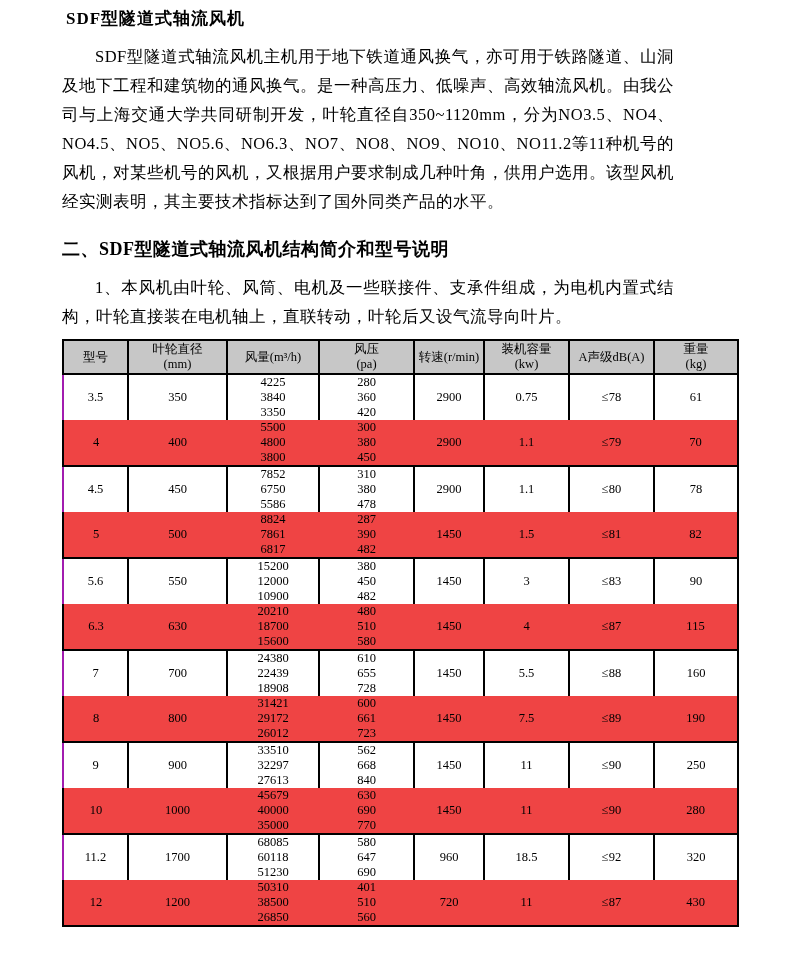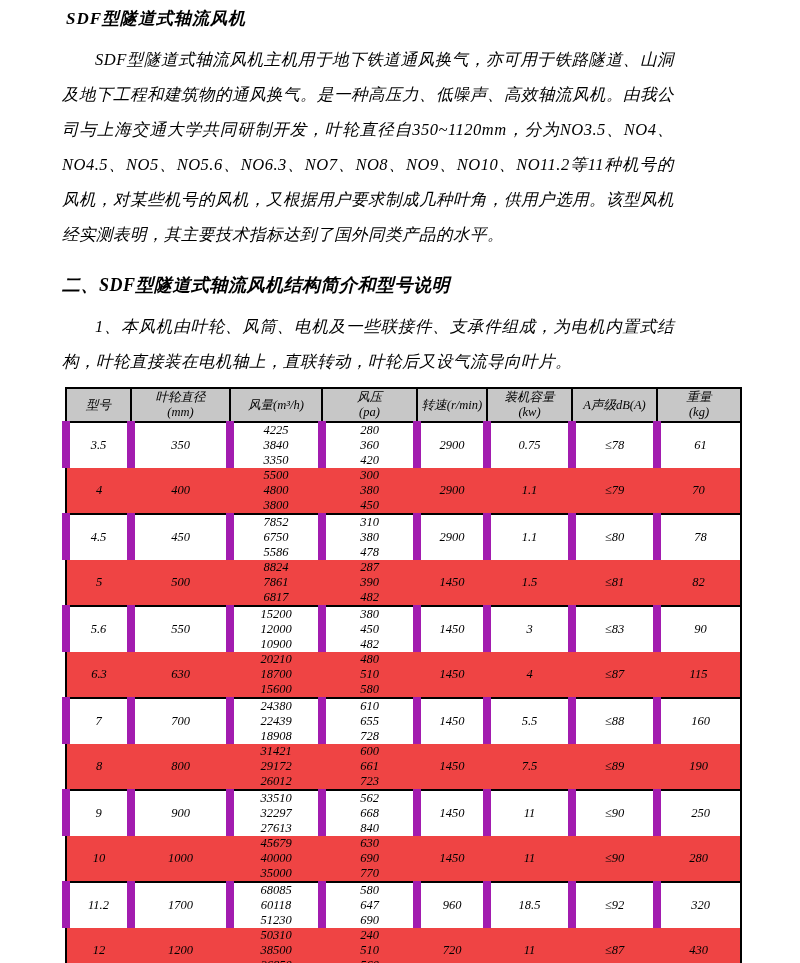--- a/index.html
+++ b/index.html
@@ -8,40 +8,39 @@
     width: 800px;
     height: 963px;
     font-family: "Liberation Serif", "DejaVu Serif", serif;
     color: #000000;
     overflow: hidden;
   }
   .page {
     width: 716px;
     height: 963px;
     padding: 7px 42px 16px 62px;
-    font-style: italic;
   }
   .doc-title {
     font-size: 17px;
     font-weight: bold;
     padding-left: 4px;
     letter-spacing: 1px;
   }
   h2.sec-heading {
     font-size: 18px;
     font-weight: bold;
     letter-spacing: 0.5px;
   }
   .h1 { margin-top: 5px; }
   .h2 { margin-top: 21px; }
   .h3 { margin-top: 12px; }
   p.body-para {
     margin-top: 12px;
     font-size: 16.5px;
-    line-height: 35px;
+    line-height: 29px;
     text-align: justify;
     text-indent: 2em;
     letter-spacing: 0.5px;
   }
   table.perf-table {
     margin-top: 8px;
     width: 675px;
     border-collapse: collapse;
     table-layout: fixed;
     border: 2px solid #000;
@@ -62,21 +61,21 @@
     font-size: 12.5px;
     line-height: 15px;
     height: 46px;
     text-align: center;
     vertical-align: middle;
     border: none;
     padding: 0;
   }
   .perf-table tr.row-white td {
     background: #ffffff;
-    border-left: 8px solid #a21caf;
+    border-left: 2px solid #a21caf;
     border-right: 2px solid #000;
     border-top: 2px solid #000;
     border-bottom: none;
   }
   .perf-table tr.row-shaded td {
     background: #ef4444;
     border: none;
   }
   .cell-line { display: block; }
 </style>
@@ -337,21 +336,21 @@
         </tr>
         <tr class="row-shaded">
           <td>12</td>
           <td>1200</td>
           <td>
             <span class="cell-line">50310</span>
             <span class="cell-line">38500</span>
             <span class="cell-line">26850</span>
           </td>
           <td>
-            <span class="cell-line">240</span>
+            <span class="cell-line">401</span>
             <span class="cell-line">510</span>
             <span class="cell-line">560</span>
           </td>
           <td>720</td>
           <td>11</td>
           <td>≤87</td>
           <td>430</td>
         </tr>
       </tbody>
   </table>

